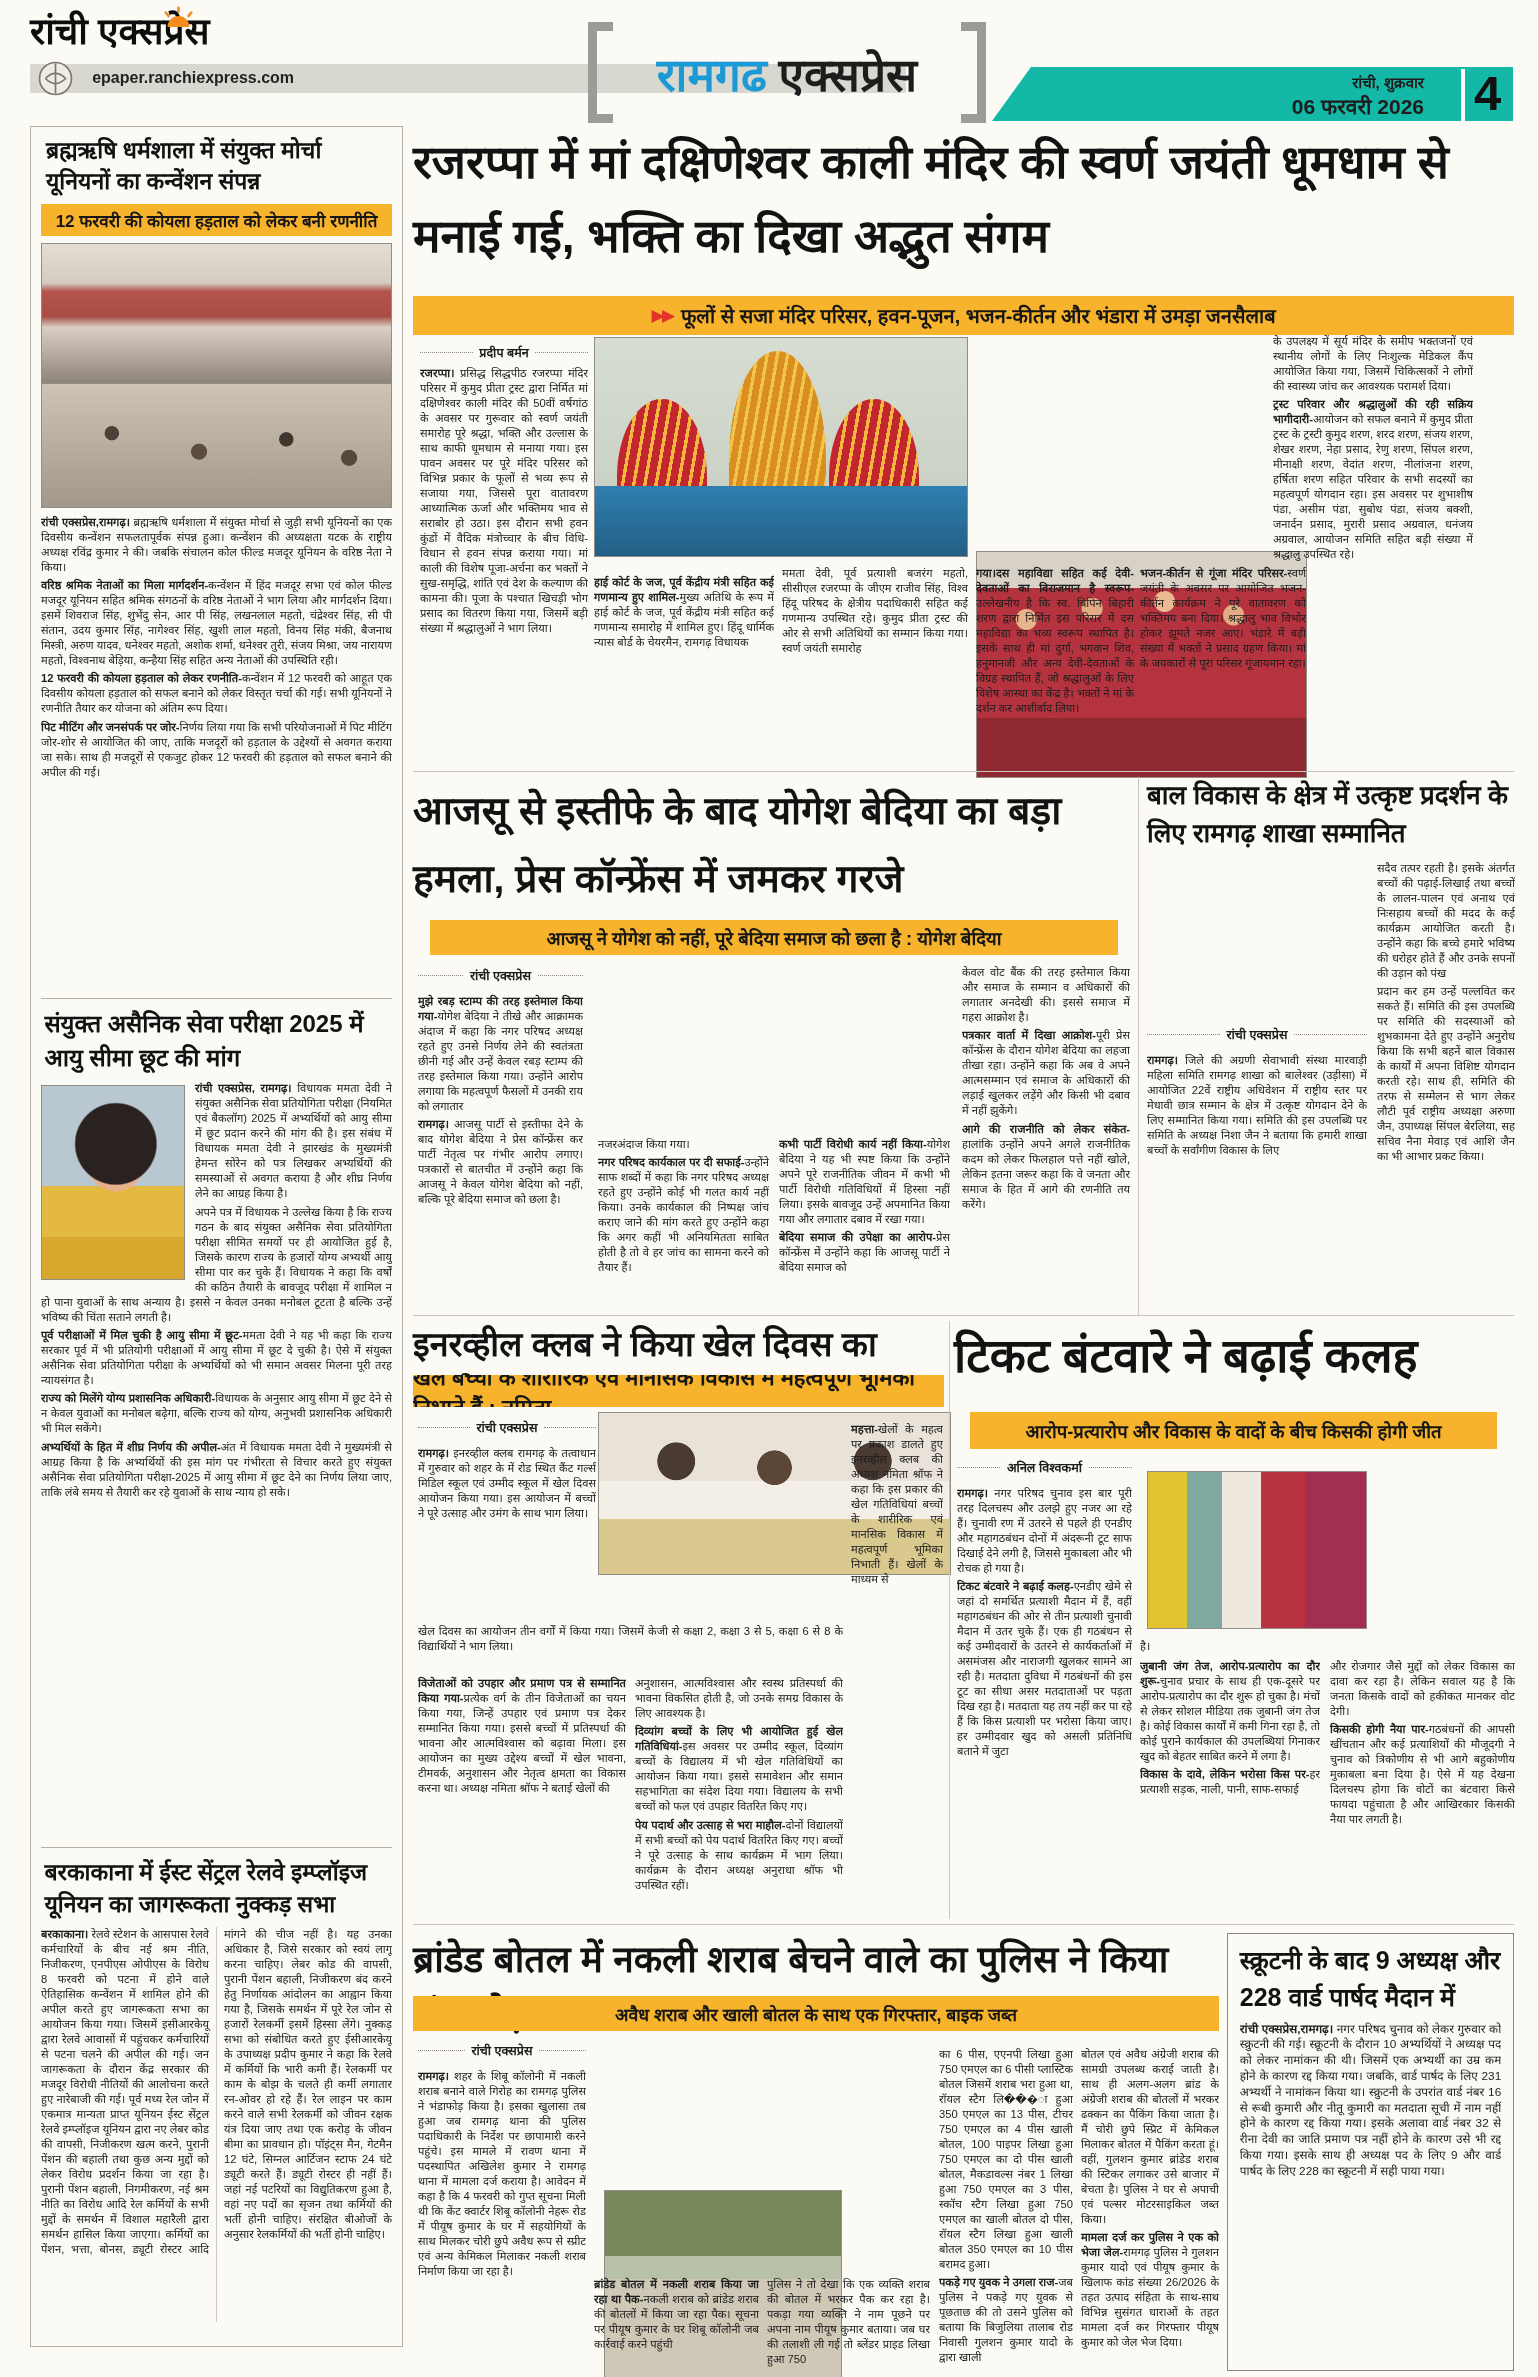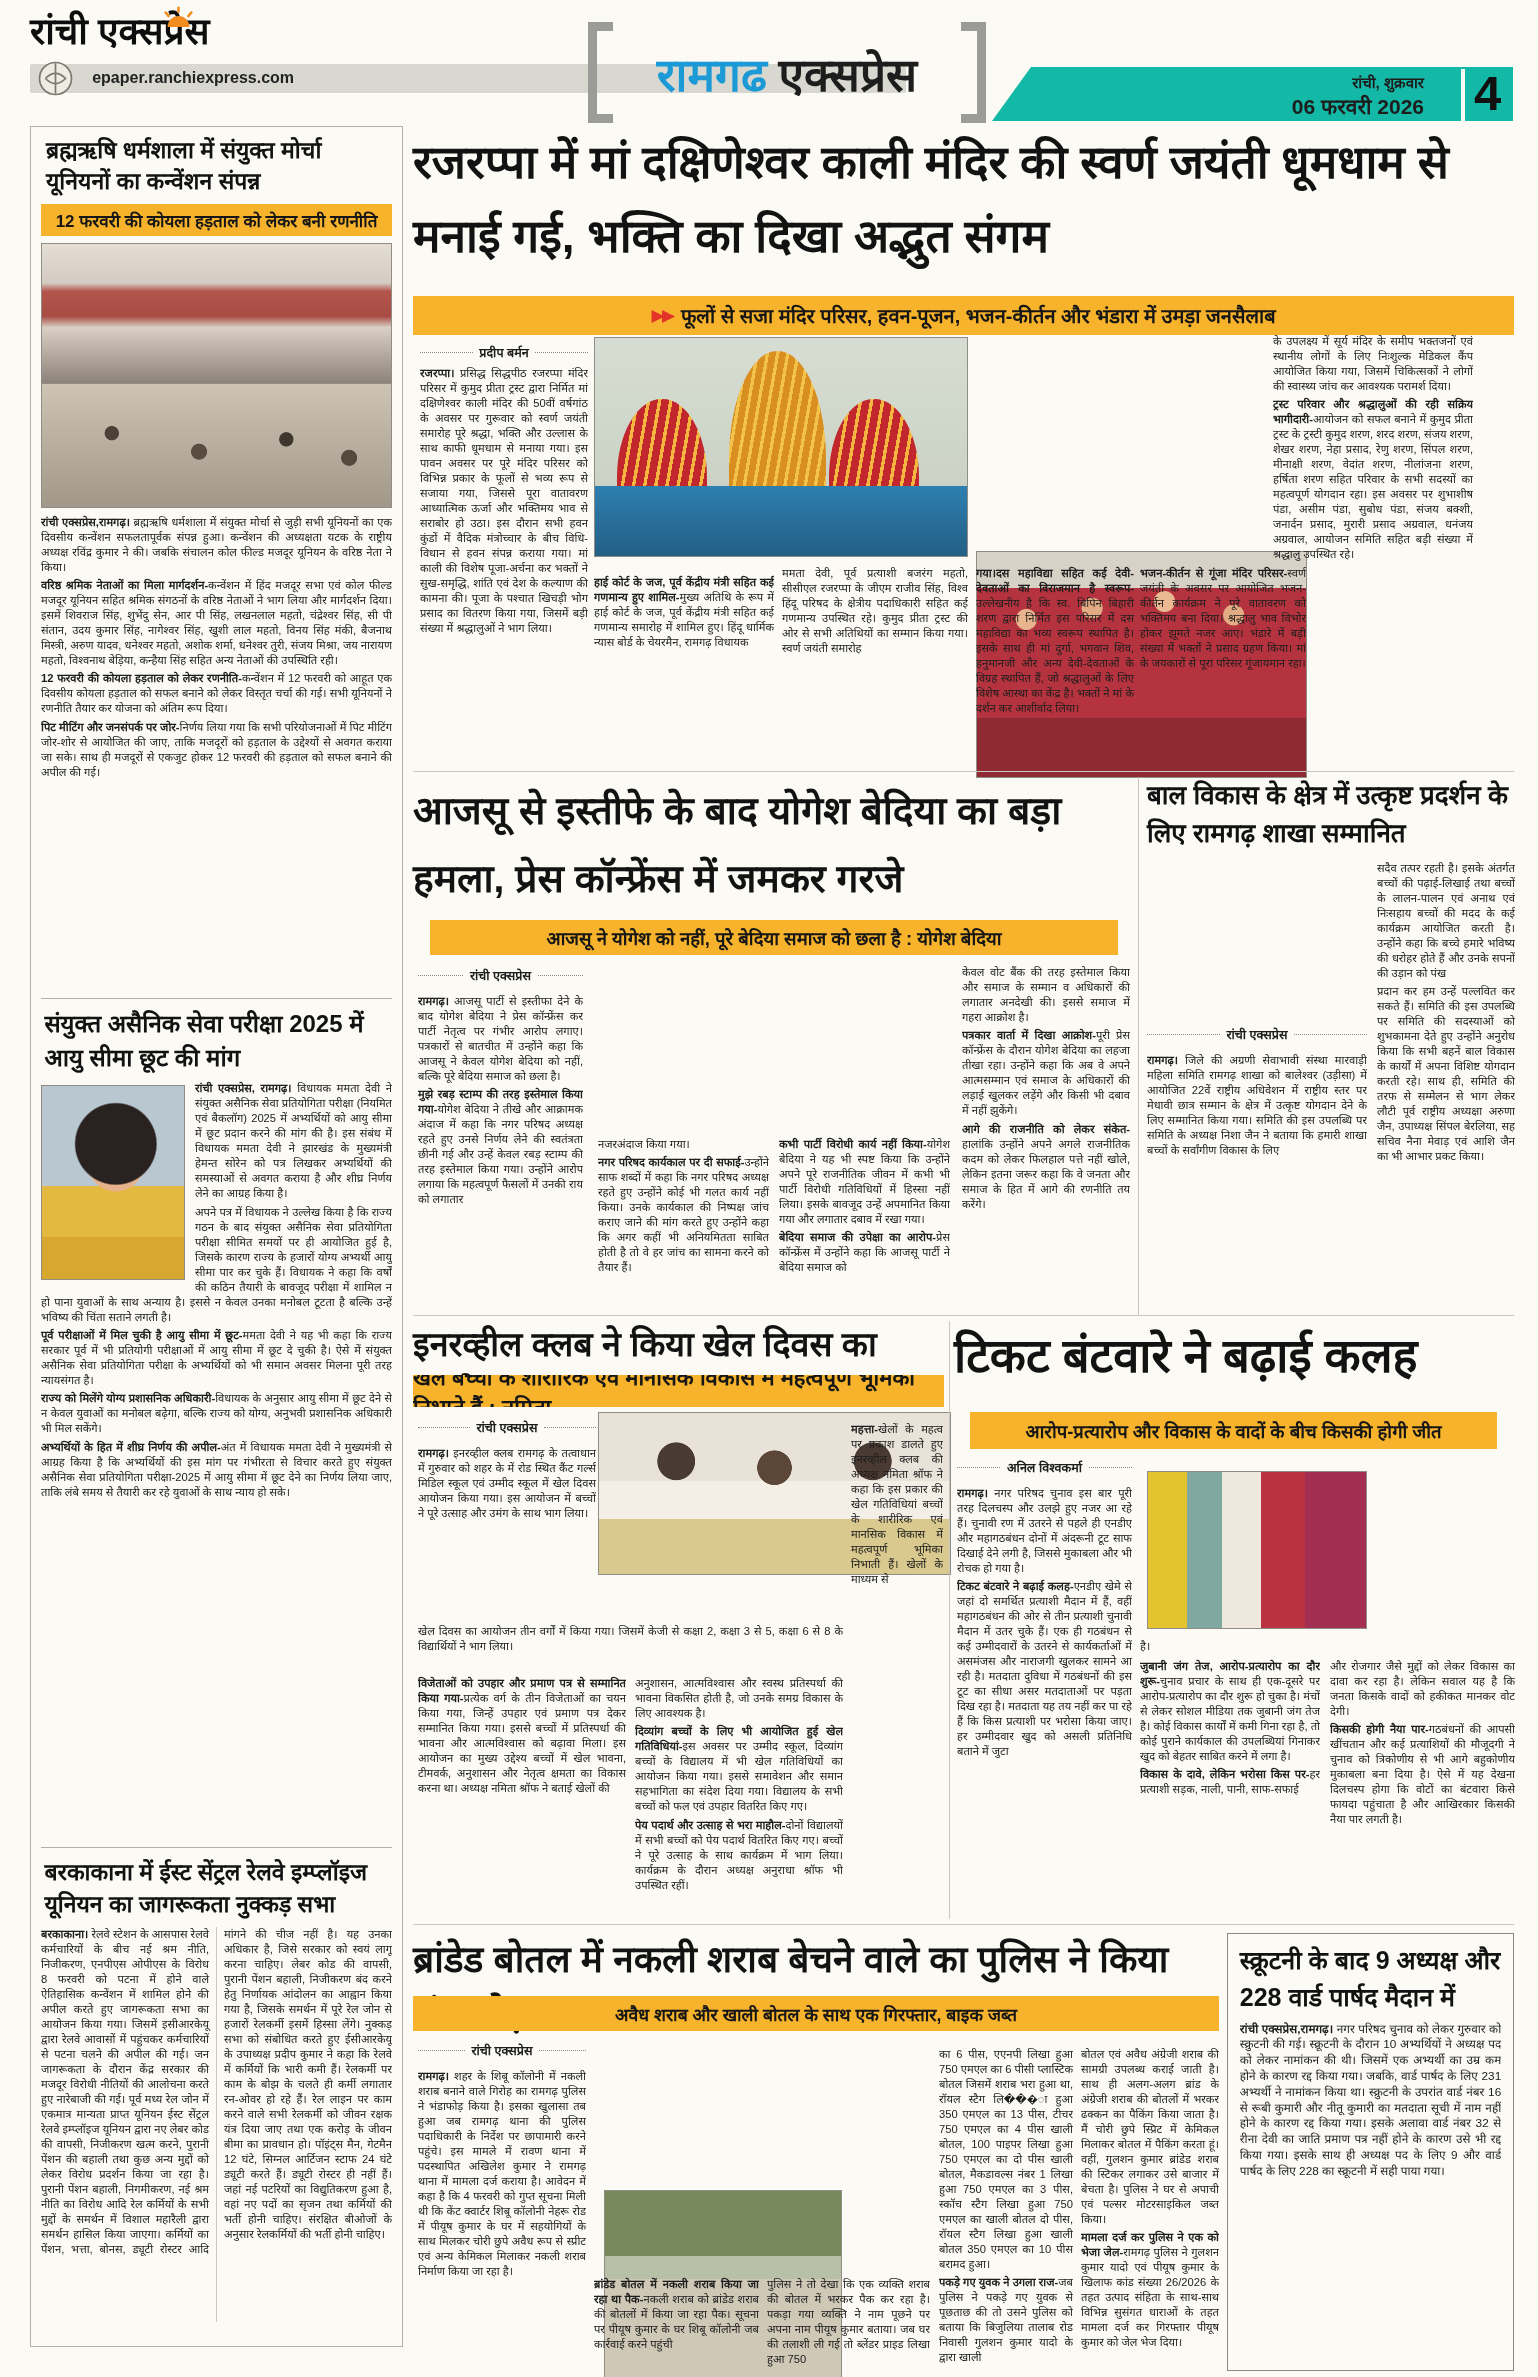--- a/index.html
+++ b/index.html
@@ -183,22 +183,22 @@
 <div class="abs hrule" style="left:413px;top:771px;width:1101px;"></div>
 
 <div class="abs hl" style="left:413px;top:777px;width:722px;font-size:39px;line-height:1.75;">आजसू से इस्तीफे के बाद योगेश बेदिया का बड़ा हमला, प्रेस कॉन्फ्रेंस में जमकर गरजे</div>
 <div class="abs kicker" style="left:430px;top:920px;width:688px;height:35px;font-size:18.5px;">आजसू ने योगेश को नहीं, पूरे बेदिया समाज को छला है : योगेश बेदिया</div>
 <div class="abs byline" style="left:418px;top:967px;width:165px;">
     <i></i>
     <span>रांची एक्सप्रेस</span>
     <i></i>
   </div>
 <div class="abs txt" style="left:418px;top:994px;width:165px;height:322px;">
+  <p><b class="lead">मुझे रबड़ स्टाम्प की तरह इस्तेमाल किया गया-</b><span>योगेश बेदिया ने तीखे और आक्रामक अंदाज में कहा कि नगर परिषद अध्यक्ष रहते हुए उनसे निर्णय लेने की स्वतंत्रता छीनी गई और उन्हें केवल रबड़ स्टाम्प की तरह इस्तेमाल किया गया। उन्होंने आरोप लगाया कि महत्वपूर्ण फैसलों में उनकी राय को लगातार</span></p>
   <p><b class="lead">रामगढ़।</b><span> आजसू पार्टी से इस्तीफा देने के बाद योगेश बेदिया ने प्रेस कॉन्फ्रेंस कर पार्टी नेतृत्व पर गंभीर आरोप लगाए। पत्रकारों से बातचीत में उन्होंने कहा कि आजसू ने केवल योगेश बेदिया को नहीं, बल्कि पूरे बेदिया समाज को छला है।</span></p>
-  <p><b class="lead">मुझे रबड़ स्टाम्प की तरह इस्तेमाल किया गया-</b><span>योगेश बेदिया ने तीखे और आक्रामक अंदाज में कहा कि नगर परिषद अध्यक्ष रहते हुए उनसे निर्णय लेने की स्वतंत्रता छीनी गई और उन्हें केवल रबड़ स्टाम्प की तरह इस्तेमाल किया गया। उन्होंने आरोप लगाया कि महत्वपूर्ण फैसलों में उनकी राय को लगातार</span></p>
 </div>
 <div class="abs photo ph-3men" style="left:598px;top:965px;width:353px;height:163px;"></div>
 <div class="abs txt" style="left:598px;top:1137px;width:171px;height:180px;">
   <p><span>नजरअंदाज किया गया।</span></p>
   <p><b class="lead">नगर परिषद कार्यकाल पर दी सफाई-</b><span>उन्होंने साफ शब्दों में कहा कि नगर परिषद अध्यक्ष रहते हुए उन्होंने कोई भी गलत कार्य नहीं किया। उनके कार्यकाल की निष्पक्ष जांच कराए जाने की मांग करते हुए उन्होंने कहा कि अगर कहीं भी अनियमितता साबित होती है तो वे हर जांच का सामना करने को तैयार हैं।</span></p>
 </div>
 <div class="abs txt" style="left:779px;top:1137px;width:171px;height:180px;">
   <p><b class="lead">कभी पार्टी विरोधी कार्य नहीं किया-</b><span>योगेश बेदिया ने यह भी स्पष्ट किया कि उन्होंने अपने पूरे राजनीतिक जीवन में कभी भी पार्टी विरोधी गतिविधियों में हिस्सा नहीं लिया। इसके बावजूद उन्हें अपमानित किया गया और लगातार दबाव में रखा गया।</span></p>
   <p><b class="lead">बेदिया समाज की उपेक्षा का आरोप-</b><span>प्रेस कॉन्फ्रेंस में उन्होंने कहा कि आजसू पार्टी ने बेदिया समाज को</span></p>
 </div>

